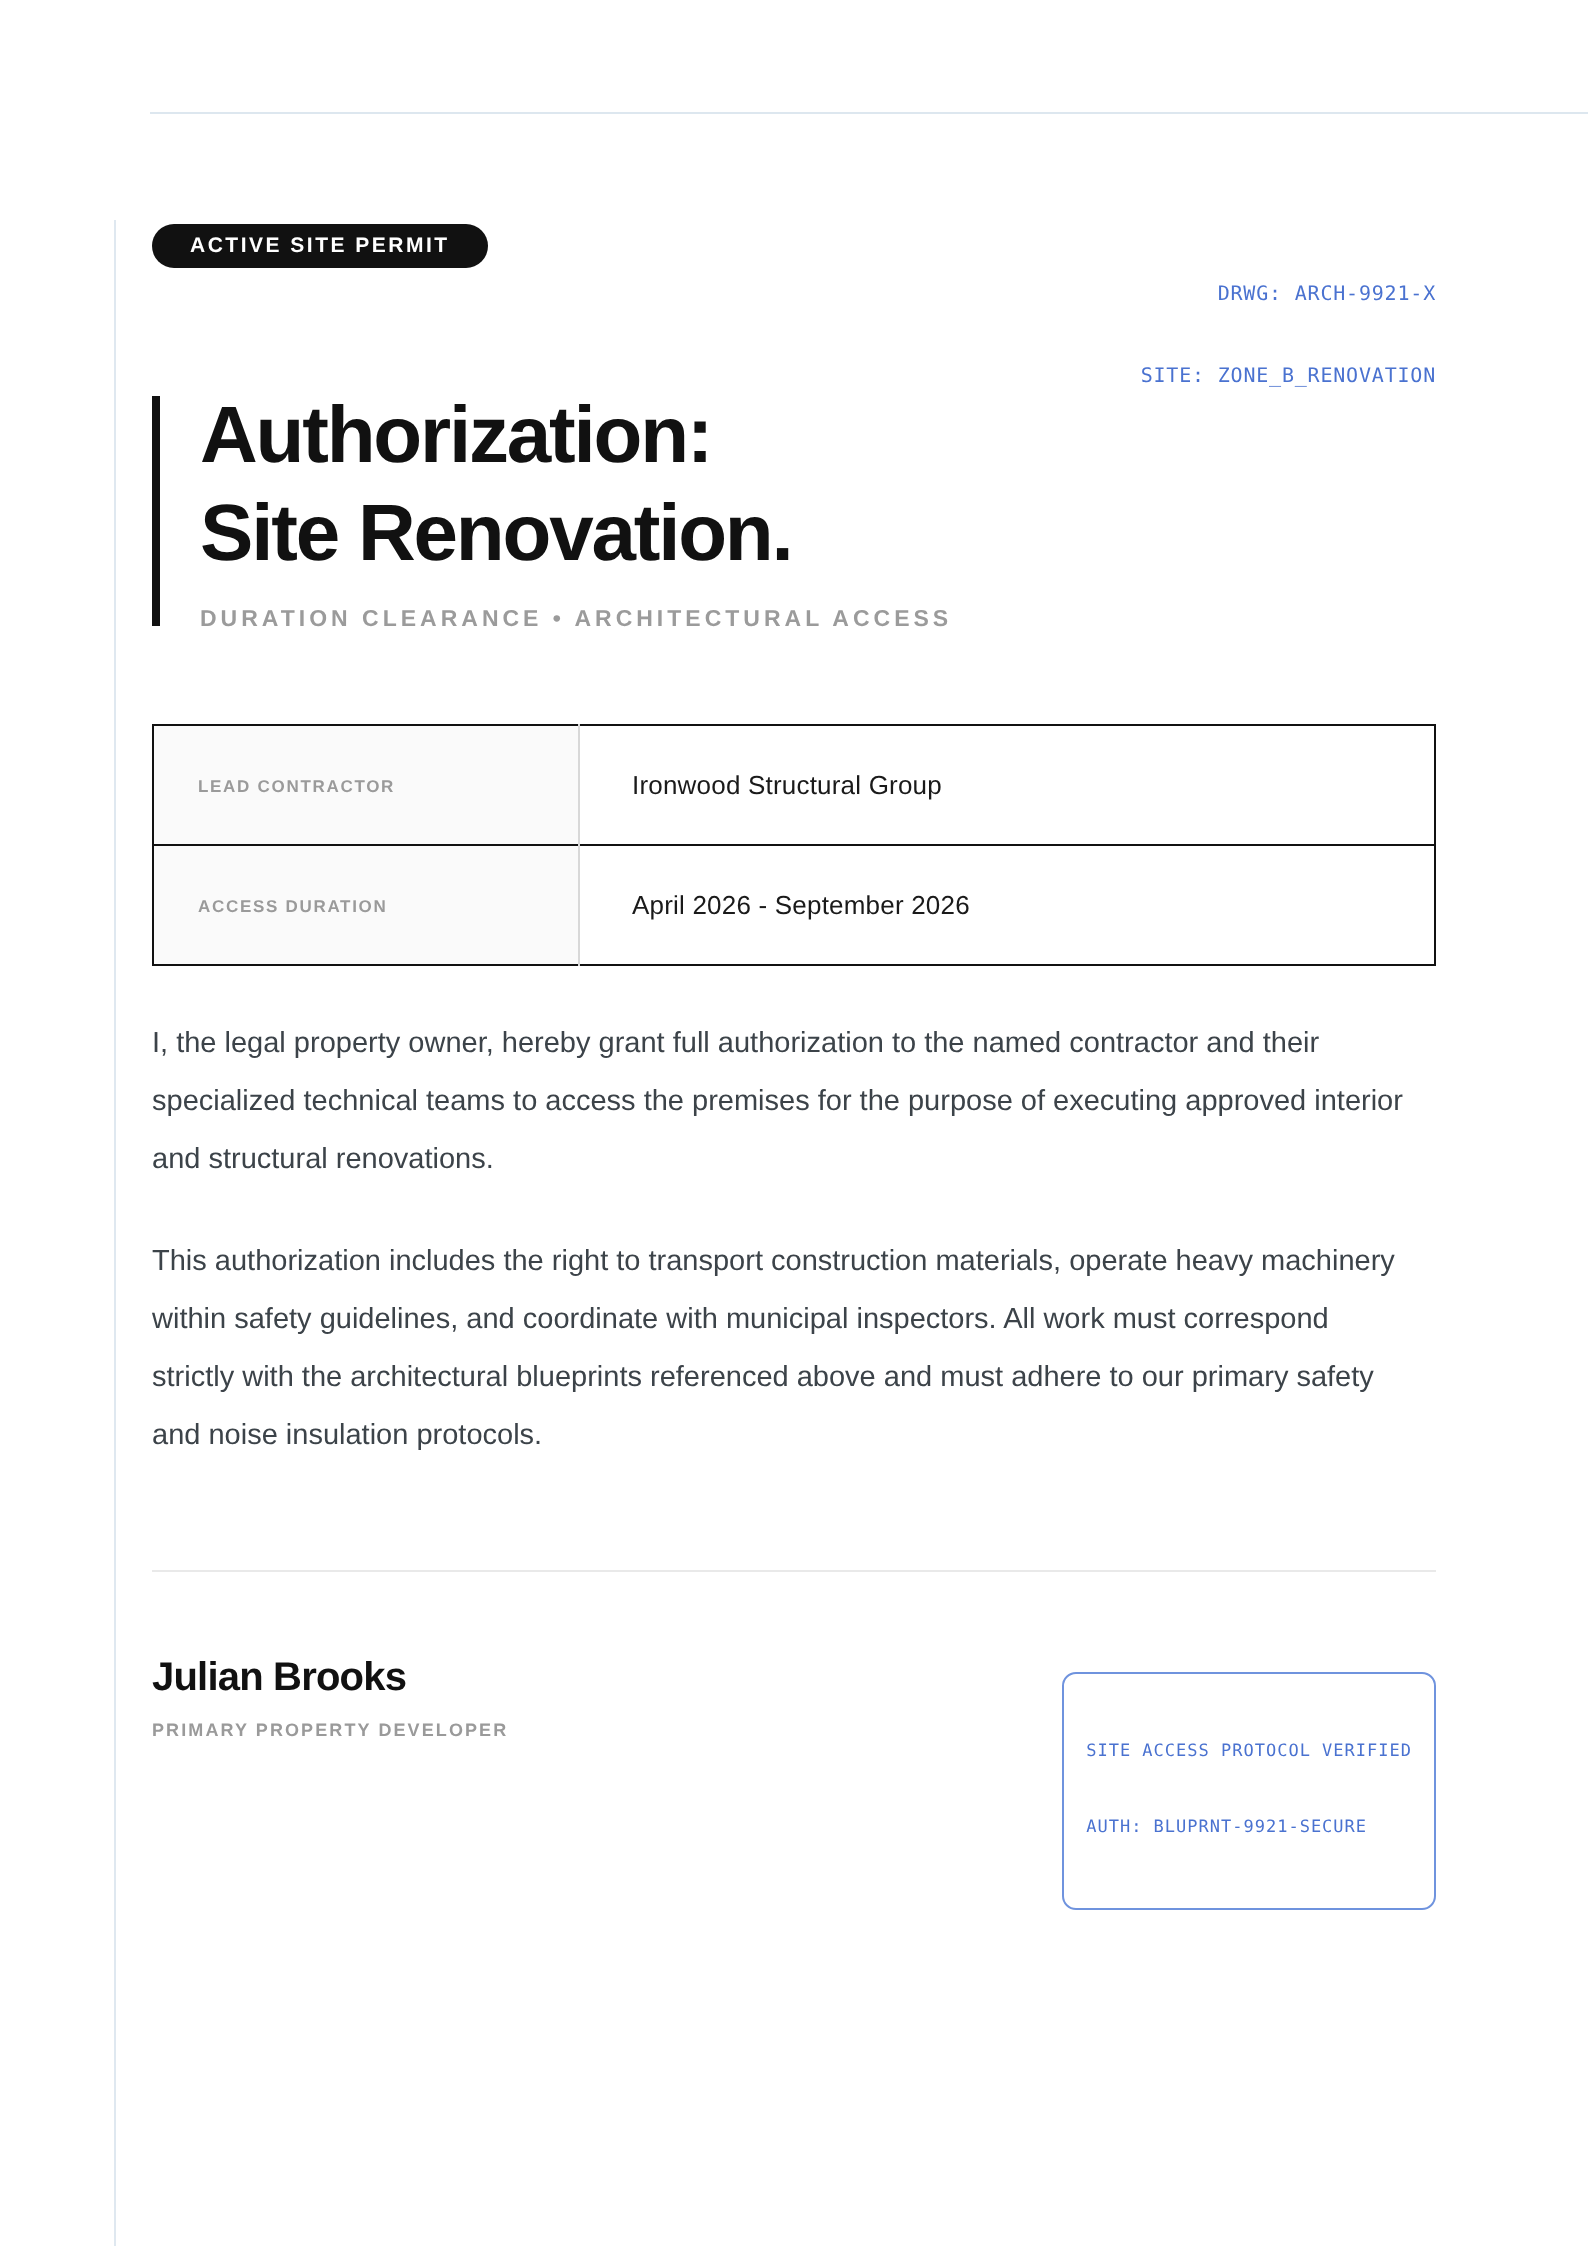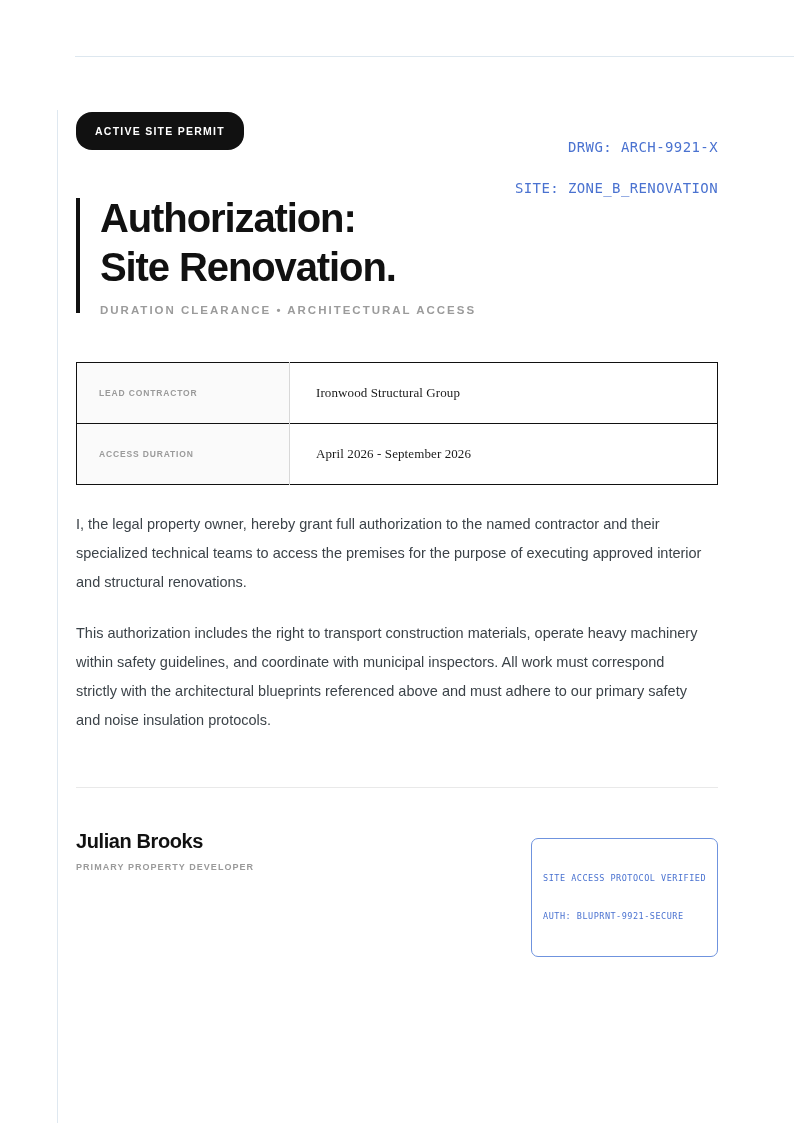--- a/index.html
+++ b/index.html
@@ -47,38 +47,38 @@
   .head-row {
     position: relative;
     margin-top: 112px;
     height: 32px;
   }
 
   .status-pill {
     display: inline-flex;
     align-items: center;
     justify-content: center;
-    height: 38px;
+    height: 22px;
     padding: 0 19px;
     background: #111111;
     color: #ffffff;
     border-radius: 16px;
     font-size: 10.5px;
     font-weight: bold;
     letter-spacing: 1.25px;
     white-space: nowrap;
   }
 
   .doc-meta {
     position: absolute;
     right: 0;
     top: 2px;
     text-align: right;
     font-family: "DejaVu Sans Mono", monospace;
-    font-size: 14px;
+    font-size: 10px;
     line-height: 13.5px;
     color: #4a72d0;
     letter-spacing: 0.4px;
     white-space: pre;
   }
 
   
   .title-block {
     position: relative;
     margin-top: 50px;
@@ -129,21 +129,21 @@
     padding: 22px 0 22px 22px;
     font-size: 8.5px;
     font-weight: bold;
     letter-spacing: 0.85px;
     color: #9a9a9a;
     white-space: nowrap;
   }
 
   .cell-value {
     padding: 22px 0 22px 26px;
-    font-family: Liberation Serif, serif;
+    font-family: Liberation Sans, sans-serif;
     font-size: 13px;
     color: #1a1a1a;
     letter-spacing: 0.1px;
   }
 
   
   .body-copy { margin-top: 25px; }
 
   .body-copy p {
     font-size: 14.5px;

